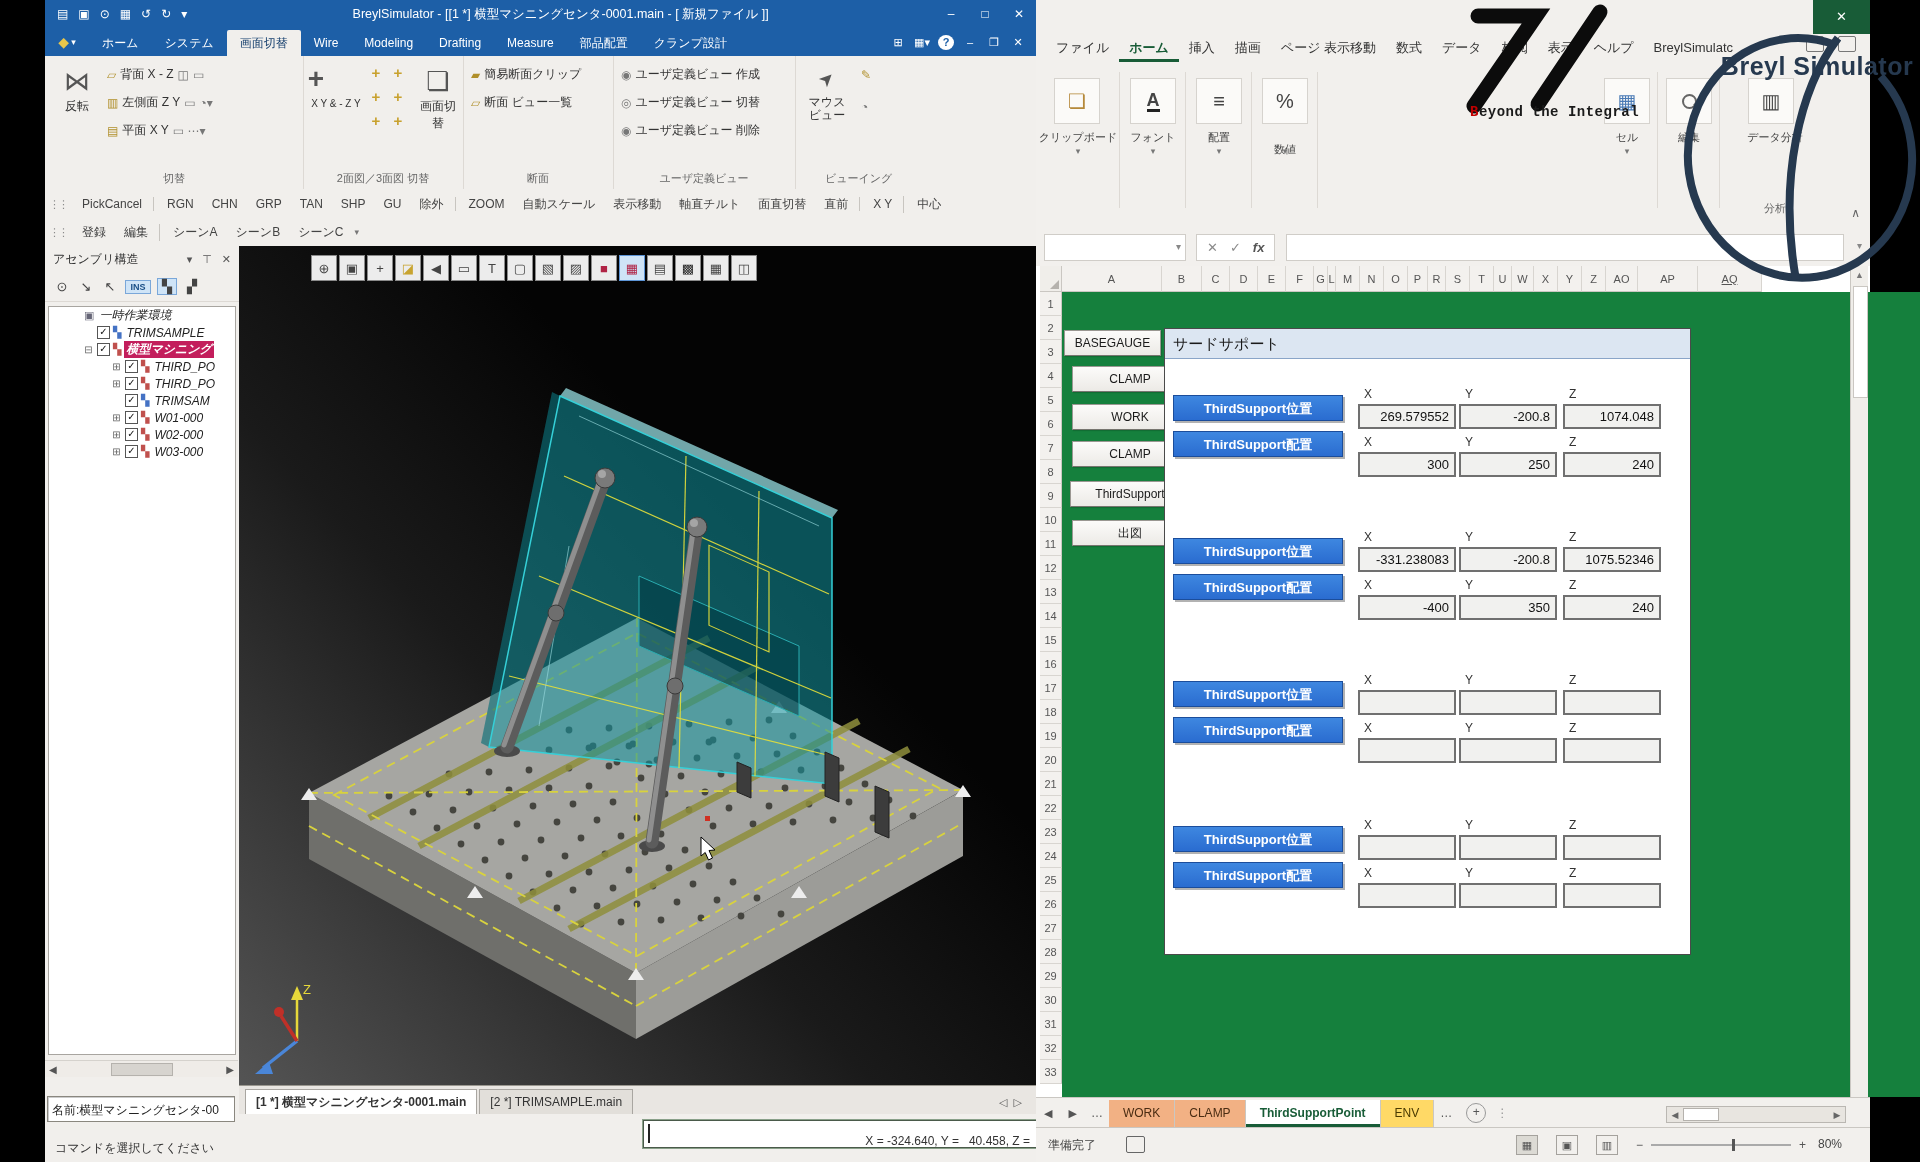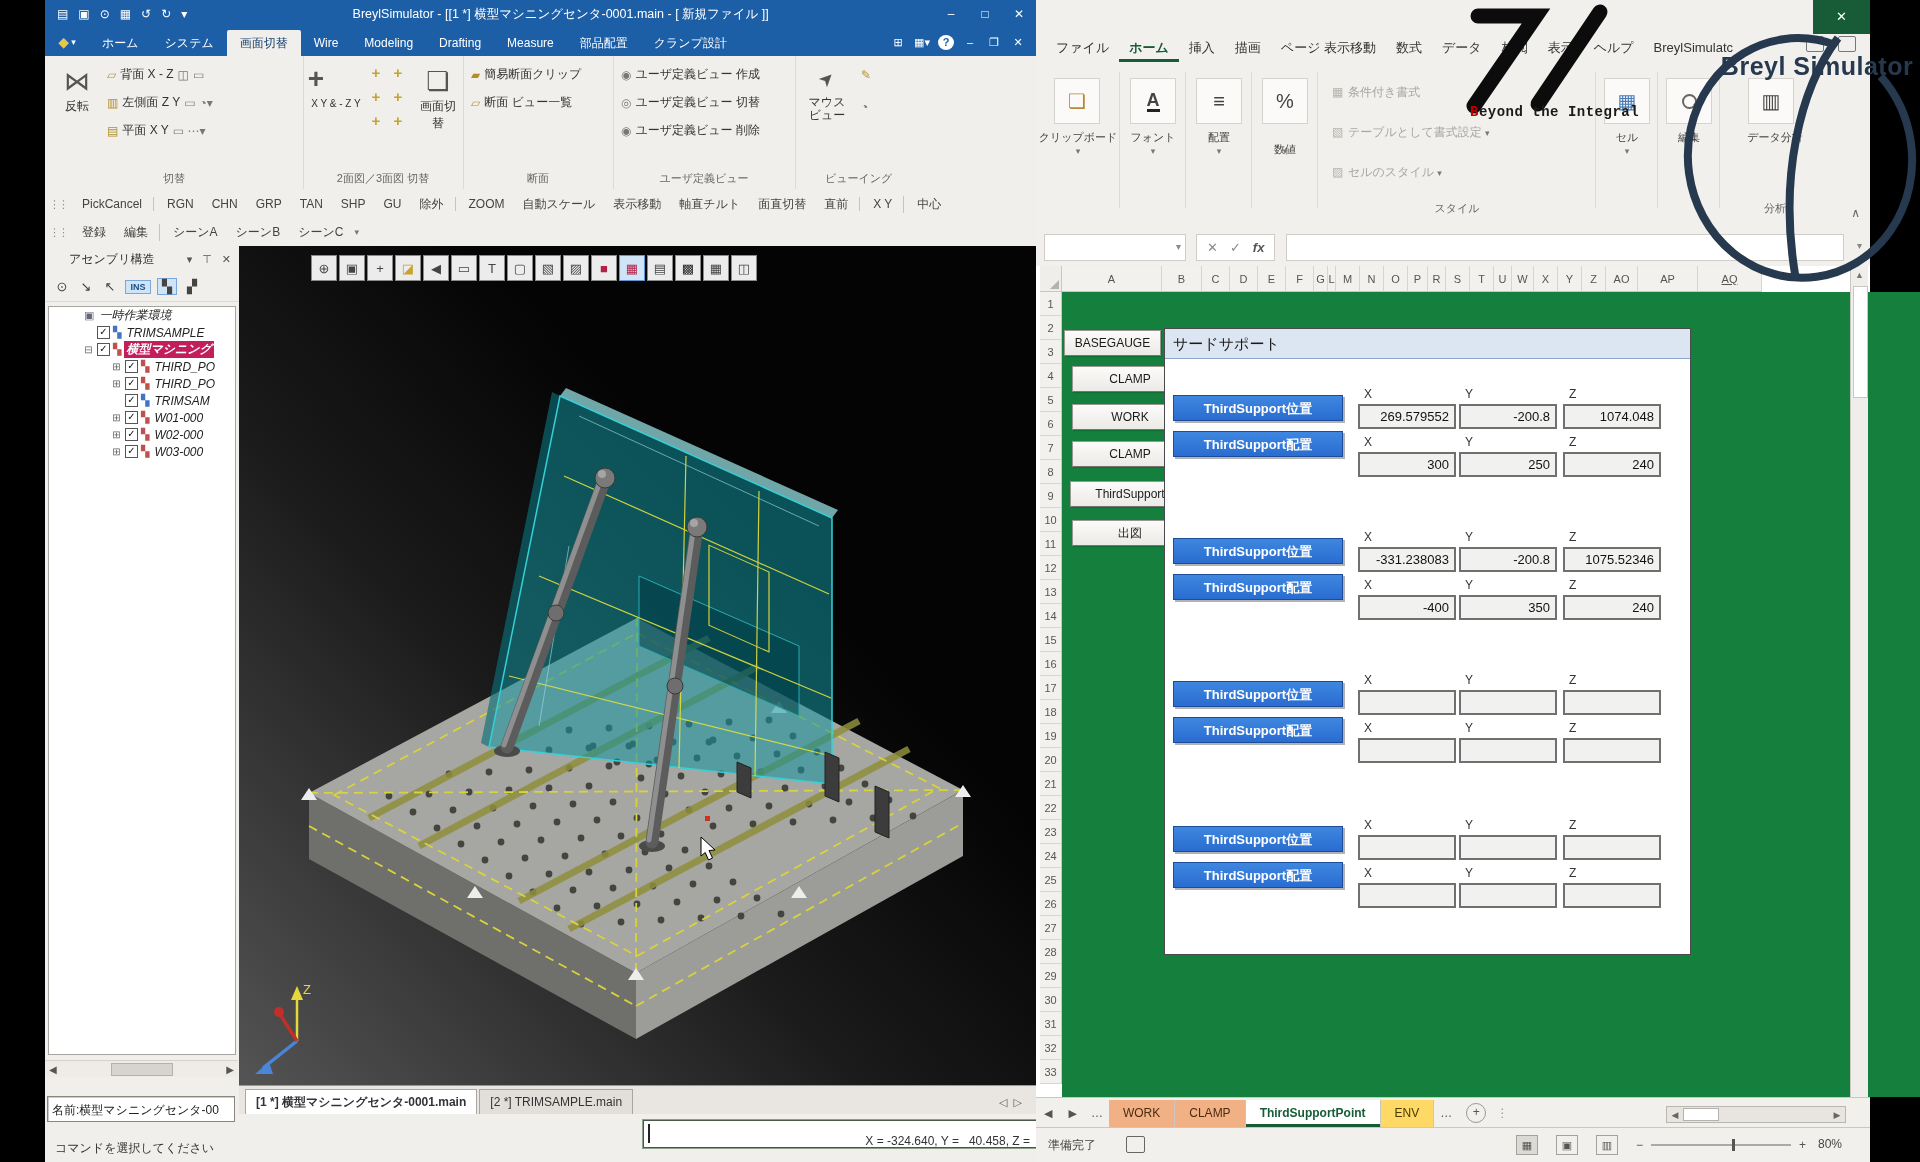--- a/index.html
+++ b/index.html
@@ -33,21 +33,21 @@
   .goldplus{color:#c8a12e;font-weight:bold;font-size:15px;width:18px;text-align:center;}
   .crossgrid{position:absolute;display:grid;grid-template-columns:22px 22px;grid-auto-rows:24px;}
   
   .tbar{position:absolute;left:0;width:991px;height:28px;background:#f1efec;border-bottom:1px solid #d8d5d0;
     display:flex;align-items:center;font-size:12px;color:#444;}
   .tbar .grip{color:#8a8a8a;padding:0 6px 0 4px;font-size:11px;letter-spacing:-2px;}
   .tbar .ti{padding:0 9px;white-space:nowrap;}
   .tbar .ti.sep{border-left:1px solid #c8c5c0;margin-left:2px;padding-left:13px;}
   
   .leftpanel{position:absolute;left:0;top:246px;width:194px;height:839px;background:#f1efec;border-right:1px solid #b5b2ad;}
-  .phead{position:absolute;left:0;top:0;width:100%;height:26px;display:flex;align-items:center;font-size:12px;color:#333;padding-left:24px;box-sizing:border-box;}
+  .phead{position:absolute;left:0;top:0;width:100%;height:26px;display:flex;align-items:center;font-size:12px;color:#333;padding-left:8px;box-sizing:border-box;}
   .phead .hic{margin-left:10px;color:#555;font-size:11px;}
   .phead .sp{flex:1;}
   .ptools{position:absolute;left:0;top:26px;width:100%;height:30px;display:flex;align-items:center;gap:6px;padding-left:8px;box-sizing:border-box;border-bottom:1px solid #ddd9d4;}
   .ptools .pt{font-size:13px;color:#444;min-width:18px;text-align:center;}
   .ptools .chip{font-size:9px;font-weight:bold;color:#1a4e86;background:#cfe4f7;border:1px solid #7aa7d9;padding:1px 3px;}
   .ptools .pt.on{background:#cfe4f7;border:1px solid #7aa7d9;}
   .tree{position:absolute;left:3px;top:60px;right:3px;bottom:30px;background:#fff;border:1px solid #a8a5a0;overflow:hidden;font-size:12px;color:#222;}
   .titem{height:17px;display:flex;align-items:center;gap:3px;white-space:nowrap;}
   .titem.lvl0{padding-left:5px;}
   .titem.lvl1{padding-left:34px;}
@@ -631,27 +631,20 @@
         <div class="xlabel" style="left:0;width:66px;top:68px;">配置</div>
         <div class="xlabel xcarat" style="left:0;width:66px;top:84px;">▾</div>
         <div class="vr"></div>
       </div>
       <div class="xg" style="left:216px;width:66px;">
         <div class="xicon" style="left:10px;top:16px;">%</div>
         <div class="xlabel" style="left:0;width:66px;top:80px;">数値</div>
         <div class="xlabel xcarat" style="left:0;width:66px;top:84px;">▾</div>
         <div class="vr"></div>
       </div>
-      <div class="xg" style="left:282px;width:278px;">
-        <div class="styrow" style="left:14px;top:22px;"><span class="sic">▦</span><span>条件付き書式</span></div>
-        <div class="styrow" style="left:14px;top:62px;"><span class="sic">▧</span><span>テーブルとして書式設定</span> <span class="xcarat">▾</span></div>
-        <div class="styrow" style="left:14px;top:102px;"><span class="sic">▨</span><span>セルのスタイル</span> <span class="xcarat">▾</span></div>
-        <div class="xgname">スタイル</div>
-        <div class="vr"></div>
-      </div>
       <div class="xg" style="left:560px;width:62px;">
         <div class="xicon" style="left:8px;top:16px;color:#4a7ab5;">▦</div>
         <div class="xlabel" style="left:0;width:62px;top:68px;">セル</div>
         <div class="xlabel xcarat" style="left:0;width:62px;top:84px;">▾</div>
         <div class="vr"></div>
       </div>
       <div class="xg" style="left:622px;width:62px;">
         <div class="xicon" style="left:8px;top:16px;">
             <span class="magico"></span>
           </div>

